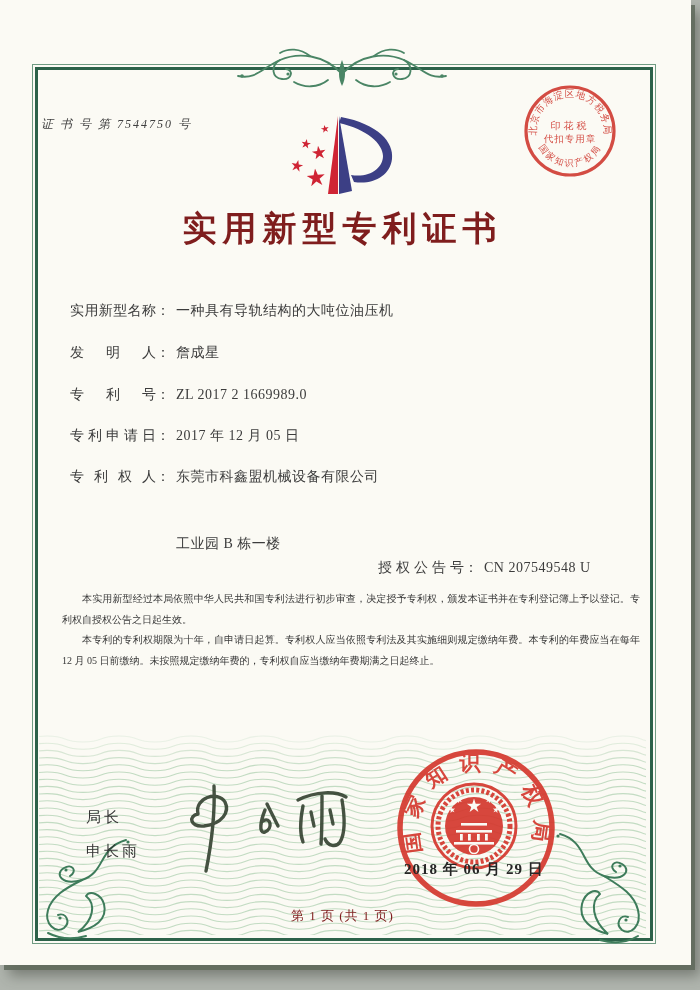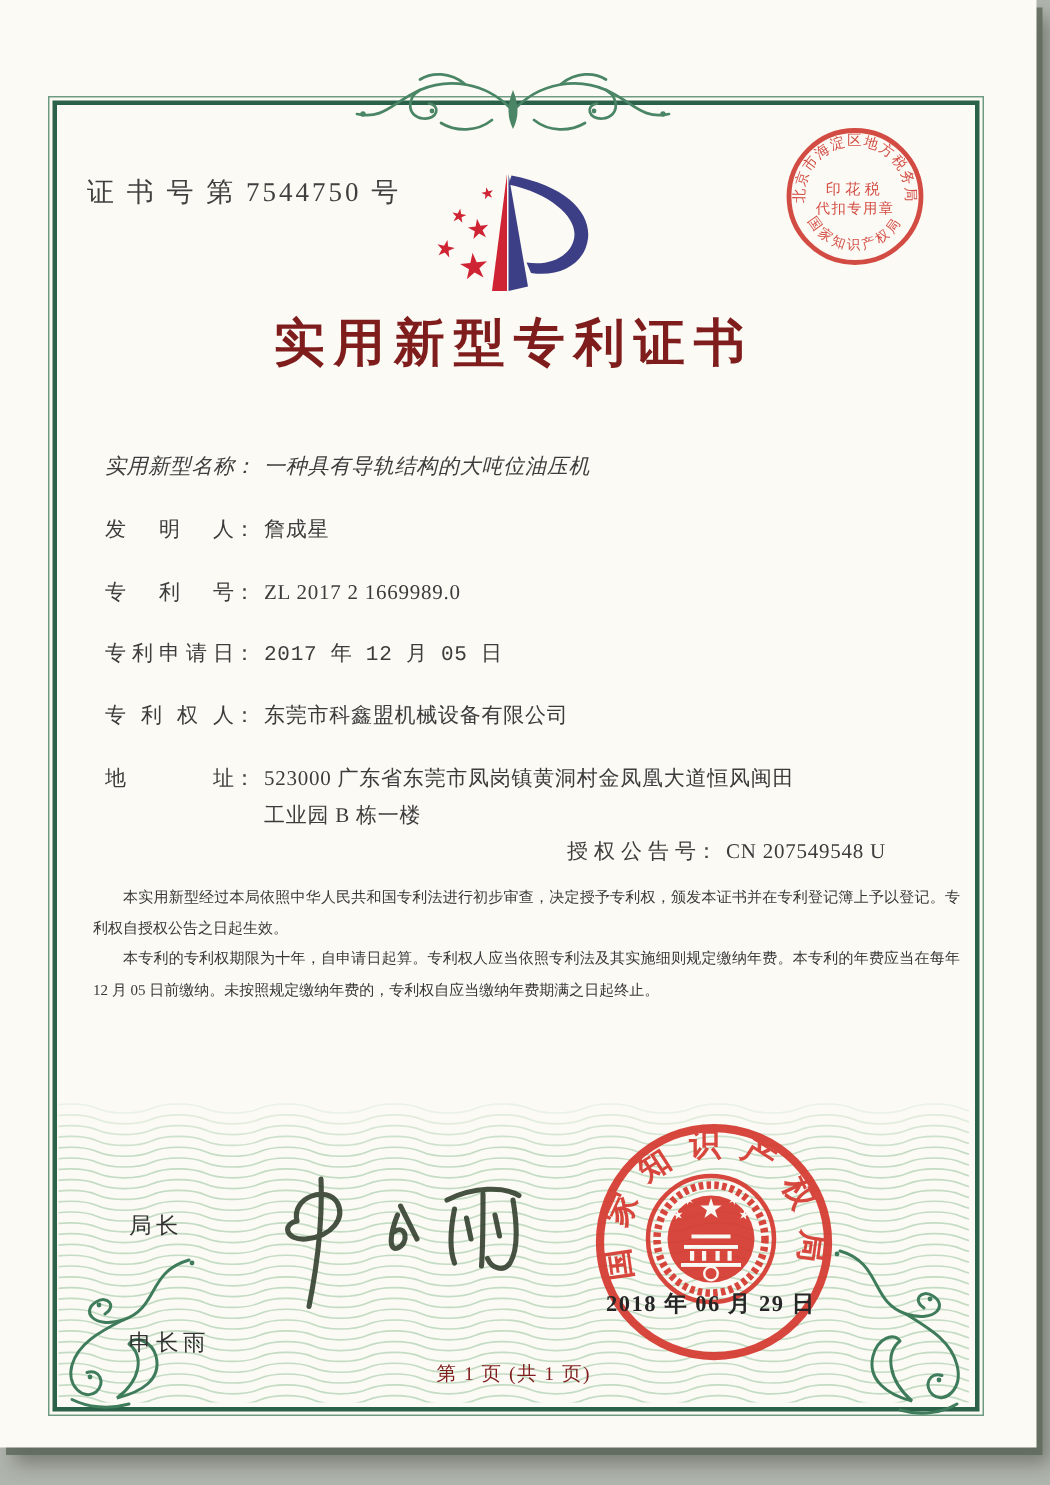--- a/index.html
+++ b/index.html
@@ -3,21 +3,21 @@
 <meta charset="utf-8">
 <style>
   html,body{margin:0;padding:0;}
   body{width:700px;height:990px;background:#b0b5ae;font-family:"Liberation Serif","DejaVu Serif",serif;}
   .scan{position:relative;width:700px;height:990px;overflow:hidden;}
   .paper{position:absolute;left:0;top:0;width:691px;height:965px;background:#fbfaf4;
          box-shadow:4px 5px 0 rgba(95,106,92,.85), 9px 11px 12px rgba(55,60,52,.45);}
   .frame{position:absolute;left:35px;top:67px;width:612px;height:868px;
          border:3px solid #2c6149;outline:1px solid #6f9b82;outline-offset:2px;}
   .abs{position:absolute;}
-  .certno{left:58px;top:116px;font-size:18px;letter-spacing:2px;color:#404040;}
+  .certno{left:41px;top:116px;font-size:12px;letter-spacing:2px;color:#404040;font-style:italic;}
   .title{left:35px;top:206px;width:615px;text-align:center;font-size:34px;font-weight:700;
          letter-spacing:6px;color:#7f1d1d;}
   .frow{left:70px;font-size:14px;color:#3c3c3c;white-space:nowrap;}
   .f-label{display:inline-block;width:86px;text-align:justify;text-align-last:justify;}
   .f-colon{display:inline-block;margin-right:6px;}
   .f-value{letter-spacing:.5px;}
   .addr2{left:176px;font-size:14px;color:#3c3c3c;letter-spacing:.5px;}
   .paras{left:62px;top:589px;width:578px;font-size:10px;line-height:20.5px;color:#383838;text-align:justify;}
   .paras p{margin:0;text-indent:2em;}
   .signer{left:86px;font-size:15px;letter-spacing:3px;color:#333;}
@@ -133,50 +133,47 @@
     </text>
     <text font-size="9" fill="#cf3a30" letter-spacing="2">
       <textPath href="#tp-bot" startOffset="50%" text-anchor="middle">国家知识产权局</textPath>
     </text>
     <text x="48" y="46" font-size="10" fill="#cf3a30" text-anchor="middle" letter-spacing="3">印花税</text>
     <text x="48" y="59" font-size="9.5" fill="#cf3a30" text-anchor="middle" letter-spacing="1">代扣专用章</text>
   </svg>
 
   <div class="abs z4 title">实用新型专利证书</div>
 
-  <div class="abs z4 frow" style="top:302px;font-style:italic;">
+  <div class="abs z4 frow" style="top:302px;">
     <span class="f-label">实用新型名称</span><span class="f-colon">：</span><span class="f-value">一种具有导轨结构的大吨位油压机</span>
   </div>
   <div class="abs z4 frow" style="top:344px;">
     <span class="f-label">发明人</span><span class="f-colon">：</span><span class="f-value">詹成星</span>
   </div>
   <div class="abs z4 frow" style="top:386px;">
     <span class="f-label">专利号</span><span class="f-colon">：</span><span class="f-value">ZL 2017 2 1669989.0</span>
   </div>
-  <div class="abs z4 frow" style="top:427px;font-family:Liberation Mono, monospace;">
+  <div class="abs z4 frow" style="top:427px;">
     <span class="f-label">专利申请日</span><span class="f-colon">：</span><span class="f-value">2017 年 12 月 05 日</span>
   </div>
   <div class="abs z4 frow" style="top:468px;">
     <span class="f-label">专利权人</span><span class="f-colon">：</span><span class="f-value">东莞市科鑫盟机械设备有限公司</span>
-  </div>
-  <div class="abs z4 frow" style="top:510px;">
-    <span class="f-label">地址</span><span class="f-colon">：</span><span class="f-value">523000 广东省东莞市凤岗镇黄洞村金凤凰大道恒风闽田</span>
   </div>
   <div class="abs z4 addr2" style="top:535px;">工业园 B 栋一楼</div>
   <div class="abs z4 frow" style="left:378px;top:559px;">
     <span class="f-label">授权公告号</span><span class="f-colon">：</span><span class="f-value">CN 207549548 U</span>
   </div>
 
   <div class="abs z4 paras">
     <p>本实用新型经过本局依照中华人民共和国专利法进行初步审查，决定授予专利权，颁发本证书并在专利登记簿上予以登记。专利权自授权公告之日起生效。</p>
     <p>本专利的专利权期限为十年，自申请日起算。专利权人应当依照专利法及其实施细则规定缴纳年费。本专利的年费应当在每年 12 月 05 日前缴纳。未按照规定缴纳年费的，专利权自应当缴纳年费期满之日起终止。</p>
   </div>
 
   <div class="abs z4 signer" style="top:808px;">局长</div>
-  <div class="abs z4 signer" style="top:886px;">申长雨</div>
+  <div class="abs z4 signer" style="top:842px;">申长雨</div>
 
   <svg class="abs z3" style="left:170px;top:776px;" width="190" height="105" viewBox="0 0 190 105">
     <g stroke="#33402f" stroke-width="3.4" fill="none" stroke-linecap="round" opacity=".9">
       <path d="M28,38 C24,22 48,14 55,26 C60,36 52,48 34,50 C20,51 18,40 28,38"></path>
       <path d="M44,10 C45,35 42,65 36,95"></path>
       <path d="M95,34 C91,44 88,58 95,56 C103,53 101,40 93,45"></path>
       <path d="M97,28 C101,36 105,44 108,50"></path>
       <path d="M128,24 C146,15 166,15 176,21"></path>
       <path d="M133,30 C130,45 130,58 133,66"></path>
       <path d="M152,20 C152,38 152,56 151,68"></path>

